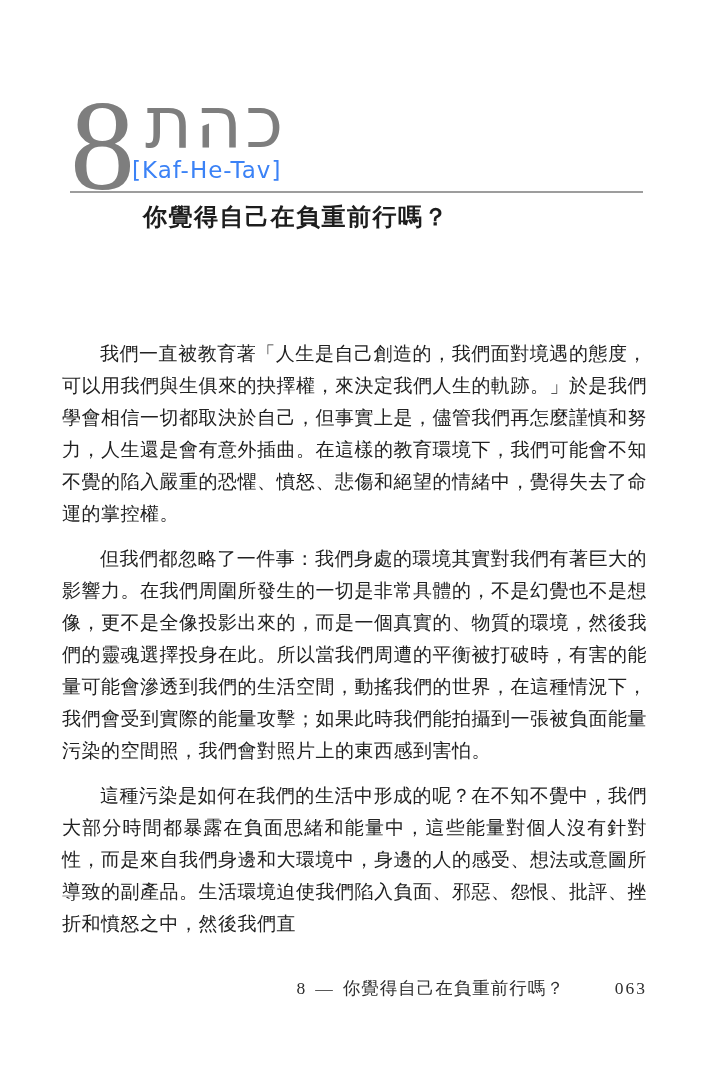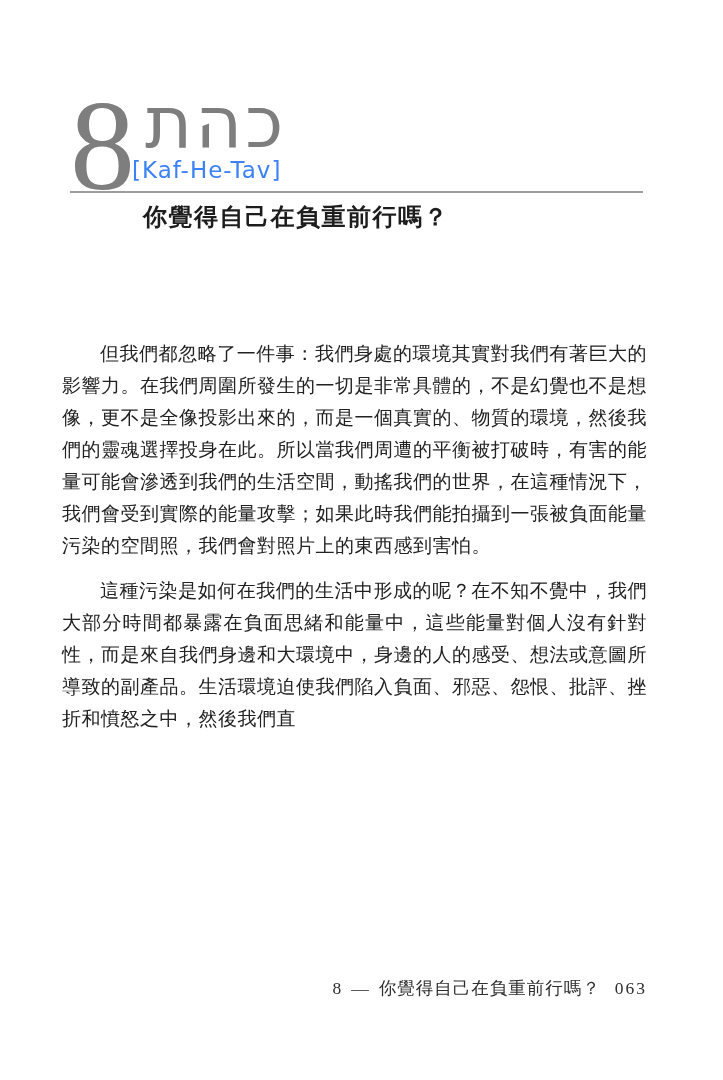--- a/index.html
+++ b/index.html
@@ -99,40 +99,41 @@
     font-size: 17.5px;
     line-height: 1.3;
     color: #2e2e2e;
     letter-spacing: 1px;
   }
   .page-footer .sep {
     margin: 0 9px;
     color: #3a3a3a;
   }
   .page-footer .pagenum {
-    margin-left: 14px;
+    margin-left: 50px;
     letter-spacing: 2px;
   }
 </style>
 </head>
 <body>
 
 <div class="page">
 
   <div class="chapter-number">8</div>
 
   <div class="hebrew-word">כהת</div>
 
   <div class="translit">[Kaf-He-Tav]</div>
 
   <div class="rule"></div>
 
   <h1 class="page-title">你覺得自己在負重前行嗎？</h1>
 
   <div class="body-text">
+    <p>我們一直被教育著「人生是自己創造的，我們面對境遇的態度，可以用我們與生俱來的抉擇權，來決定我們人生的軌跡。」於是我們學會相信一切都取決於自己，但事實上是，儘管我們再怎麼謹慎和努力，人生還是會有意外插曲。在這樣的教育環境下，我們可能會不知不覺的陷入嚴重的恐懼、憤怒、悲傷和絕望的情緒中，覺得失去了命運的掌控權。</p>
     <p>但我們都忽略了一件事：我們身處的環境其實對我們有著巨大的影響力。在我們周圍所發生的一切是非常具體的，不是幻覺也不是想像，更不是全像投影出來的，而是一個真實的、物質的環境，然後我們的靈魂選擇投身在此。所以當我們周遭的平衡被打破時，有害的能量可能會滲透到我們的生活空間，動搖我們的世界，在這種情況下，我們會受到實際的能量攻擊；如果此時我們能拍攝到一張被負面能量污染的空間照，我們會對照片上的東西感到害怕。</p>
     <p>這種污染是如何在我們的生活中形成的呢？在不知不覺中，我們大部分時間都暴露在負面思緒和能量中，這些能量對個人沒有針對性，而是來自我們身邊和大環境中，身邊的人的感受、想法或意圖所導致的副產品。生活環境迫使我們陷入負面、邪惡、怨恨、批評、挫折和憤怒之中，然後我們直</p>
   </div>
 
   <div class="page-footer">
     <span>8</span>
     <span class="sep">—</span>
     <span>你覺得自己在負重前行嗎？</span>
     <span class="pagenum">063</span>
   </div>

